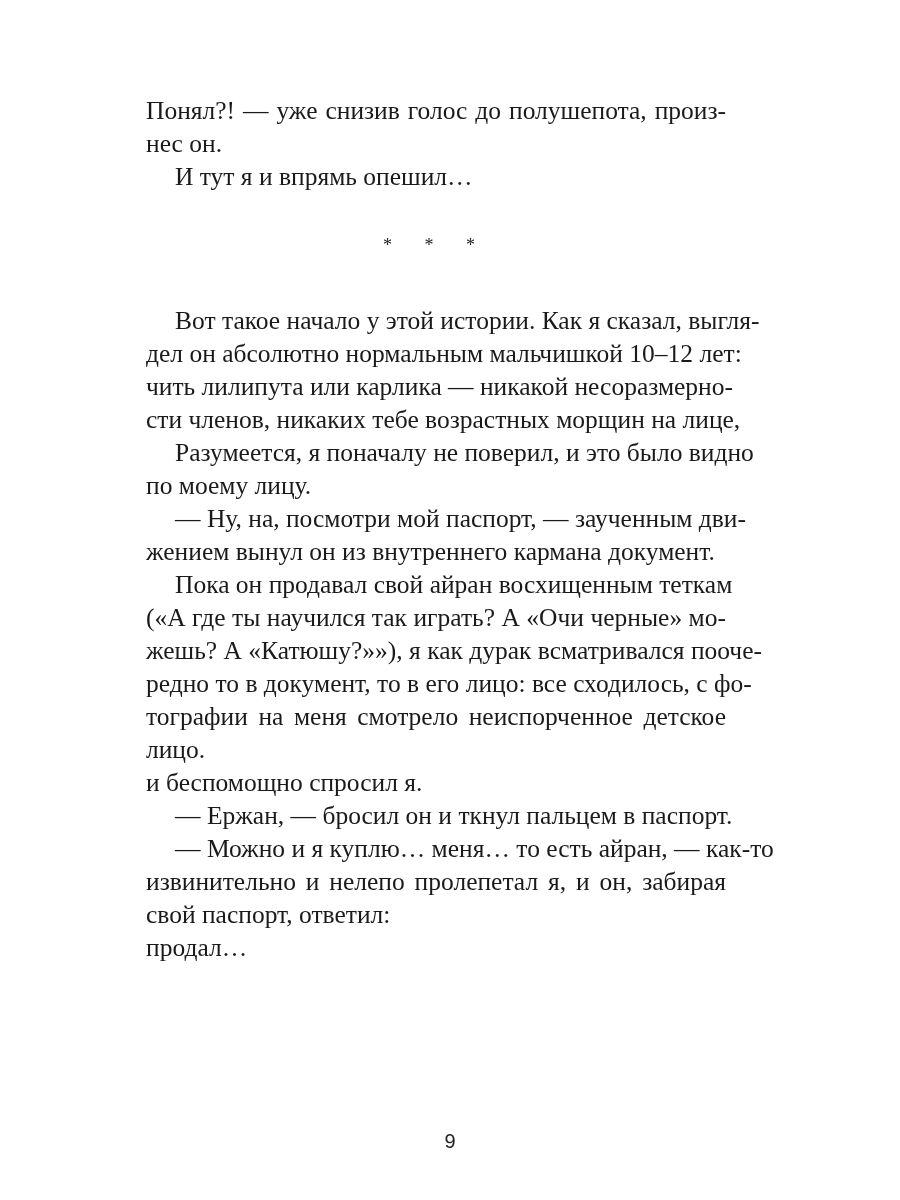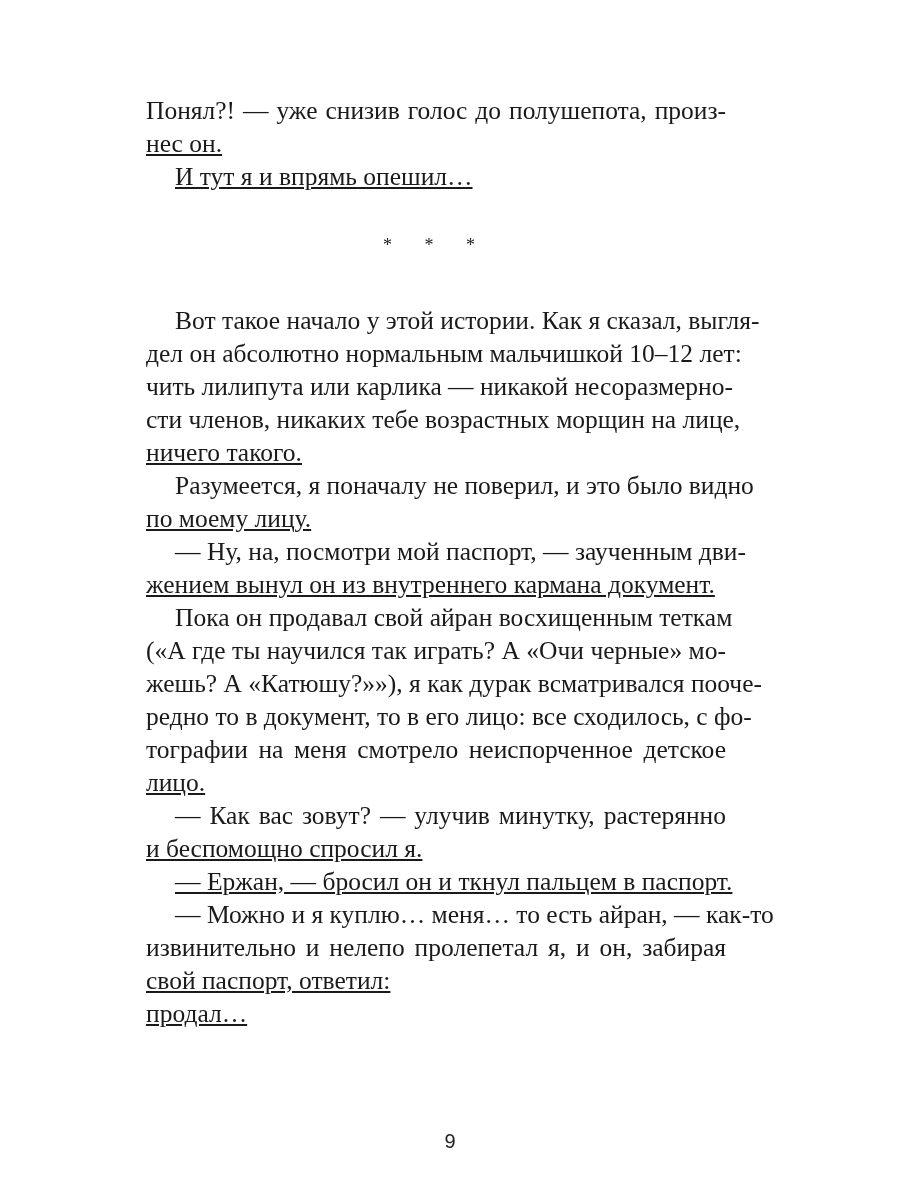--- a/index.html
+++ b/index.html
@@ -6,21 +6,21 @@
   body { width: 900px; height: 1200px; position: relative; overflow: hidden; }
   .page {
     position: absolute; left: 146px; top: 94px; width: 580px;
     font-family: "Liberation Serif", "DejaVu Serif", serif;
     font-size: 25.5px; color: #1a1a1a;
   }
   .line {
     display: block; height: 33px; line-height: 33px; white-space: nowrap;
     text-align: justify; text-align-last: justify;
   }
-  .line.last { text-align: left; text-align-last: left; text-decoration: underline; }
+  .line.last { text-align: left; text-align-last: left; }
   .line.indent { padding-left: 29px; }
   .stars {
     position: absolute; left: 0; width: 580px; text-align: center;
     font-size: 18px; letter-spacing: 14px; color: #222;
   }
   .pagenum {
     position: absolute; left: 0; width: 900px; top: 1130px; text-align: center;
     font-family: "Liberation Sans", "DejaVu Sans", sans-serif; font-size: 20px; color: #222;
   }
 </style>
@@ -42,21 +42,20 @@
   <div style="position:relative;height:36px;">
     <div class="stars" style="top:0;">* * *</div>
   </div>
   <div style="height:33px;"></div>
 
   <div>
     <span class="line indent">Вот такое начало у этой истории. Как я сказал, выгля-</span>
     <span class="line">дел он абсолютно нормальным мальчишкой 10–12 лет:</span>
     <span class="line">чить лилипута или карлика — никакой несоразмерно-</span>
     <span class="line">сти членов, никаких тебе возрастных морщин на лице,</span>
-    <span class="line last">ничего такого.</span>
   </div>
 
   <div>
     <span class="line indent">Разумеется, я поначалу не поверил, и это было видно</span>
     <span class="line last">по моему лицу.</span>
   </div>
 
   <div>
     <span class="line indent">— Ну, на, посмотри мой паспорт, — заученным дви-</span>
     <span class="line last">жением вынул он из внутреннего кармана документ.</span>
@@ -65,21 +64,20 @@
   <div>
     <span class="line indent">Пока он продавал свой айран восхищенным теткам</span>
     <span class="line">(«А где ты научился так играть? А «Очи черные» мо-</span>
     <span class="line">жешь? А «Катюшу?»»), я как дурак всматривался пооче-</span>
     <span class="line">редно то в документ, то в его лицо: все сходилось, с фо-</span>
     <span class="line">тографии на меня смотрело неиспорченное детское</span>
     <span class="line last">лицо.</span>
   </div>
 
   <div>
-    <span class="line indent">— Как вас зовут? — улучив минутку, растерянно</span>
     <span class="line last">и беспомощно спросил я.</span>
   </div>
 
   <div>
     <span class="line indent last">— Ержан, — бросил он и ткнул пальцем в паспорт.</span>
   </div>
 
   <div>
     <span class="line indent">— Можно и я куплю… меня… то есть айран, — как-то</span>
     <span class="line">извинительно и нелепо пролепетал я, и он, забирая</span>

